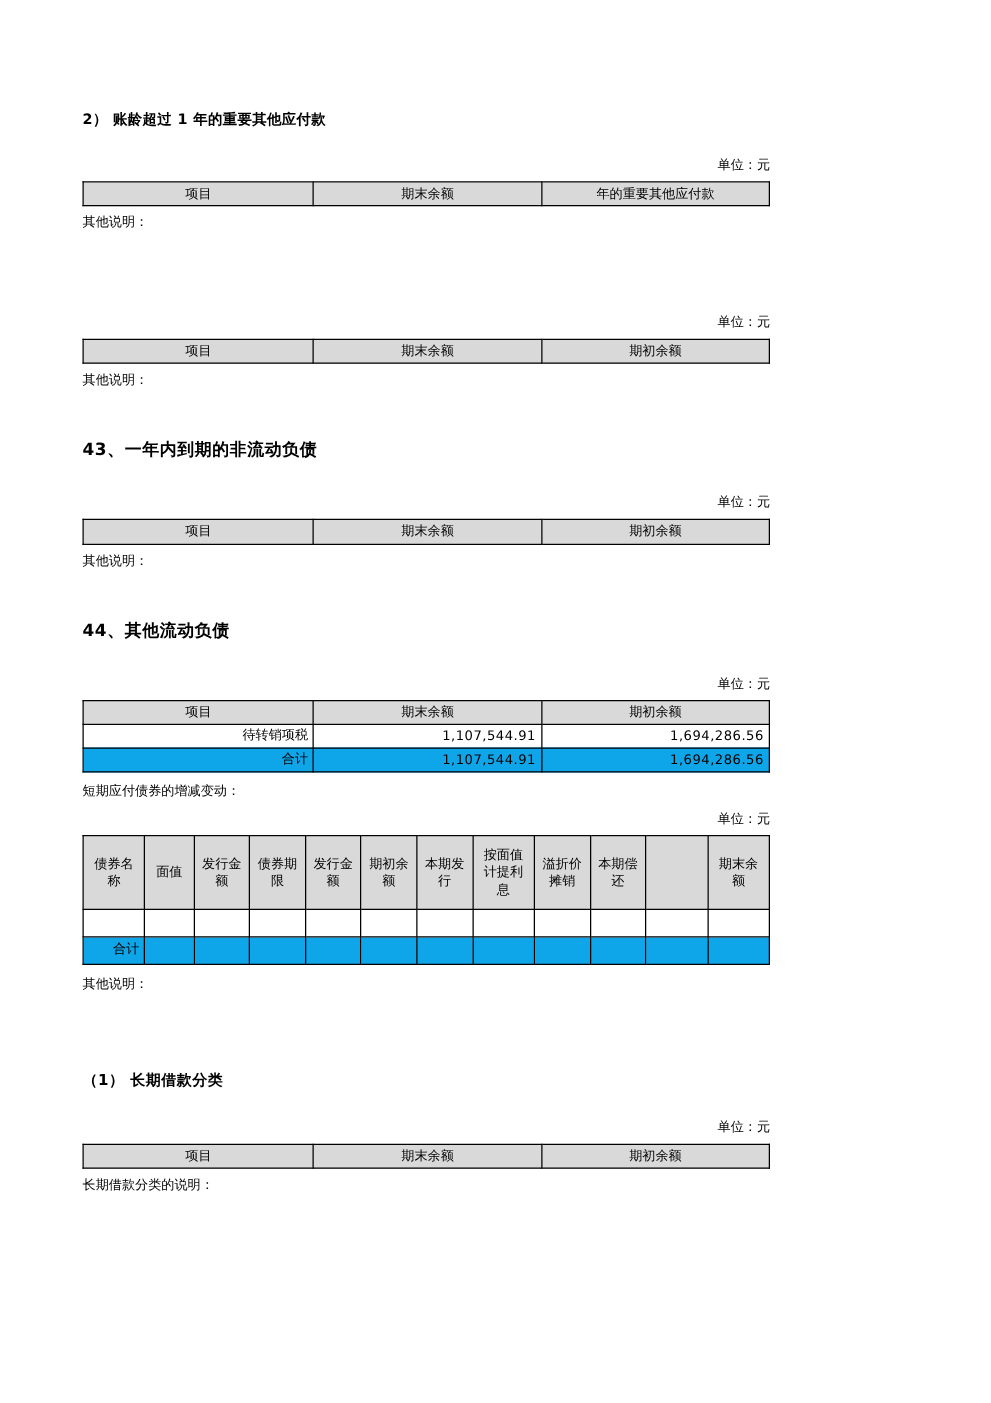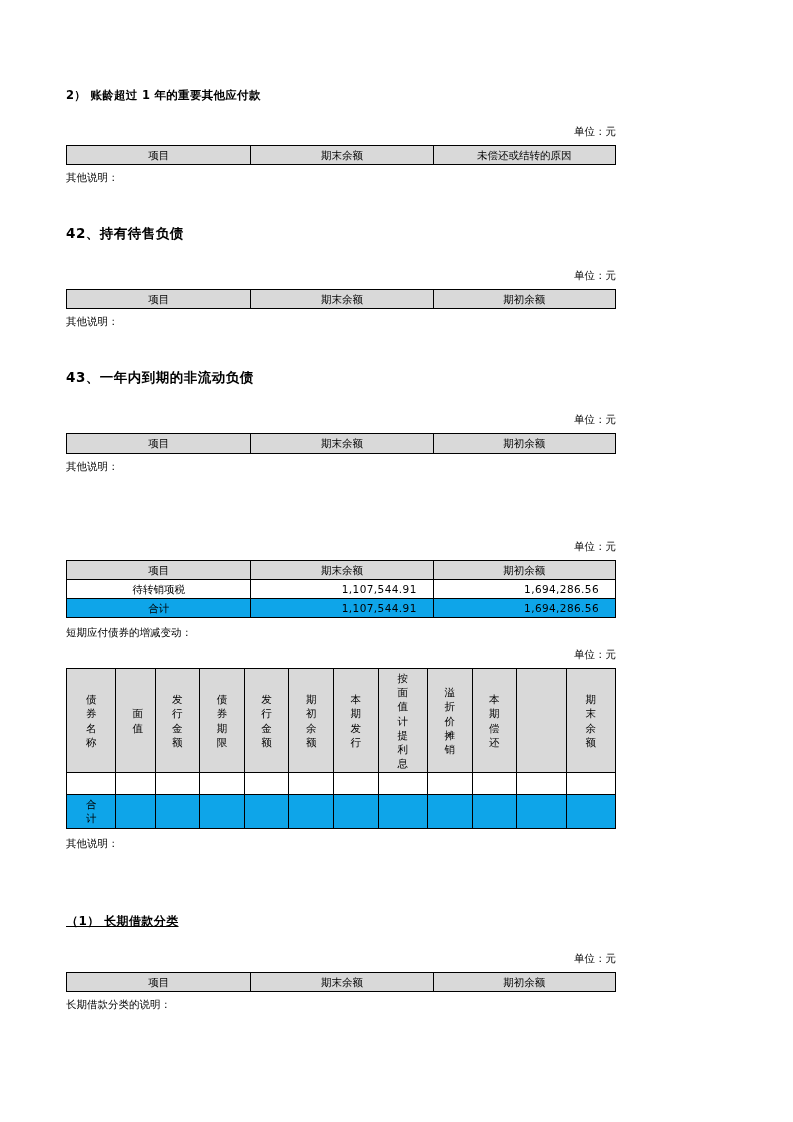--- a/index.html
+++ b/index.html
@@ -34,21 +34,20 @@
     font-weight: bold;
     margin: 0;
     letter-spacing: 0.5px;
   }
   .mid-head {
     font-family: "DejaVu Sans", "Liberation Sans", sans-serif;
     font-size: 12px;
     font-weight: bold;
     margin: 0;
     letter-spacing: 0.4px;
-    text-decoration: underline;
   }
   .unit-line {
     font-family: Liberation Serif, serif;
     font-size: 10.5px;
     text-align: right;
     margin: 0;
   }
   .note-line {
     font-family: "DejaVu Sans", "Liberation Sans", sans-serif;
     font-size: 10.5px;
@@ -56,39 +55,40 @@
   }
   table.doc {
     width: 100%;
     border-collapse: collapse;
     table-layout: fixed;
     font-family: "DejaVu Sans", "Liberation Sans", sans-serif;
     font-size: 10.5px;
   }
   table.doc td, table.doc th {
     border: 1px solid #000000;
-    padding: 2px 16px;
+    padding: 2px 4px;
     line-height: 1.35;
     vertical-align: middle;
     margin-top: 20px;
   }
   .hdr-cell {
     background: #d9d9d9;
     text-align: center;
     font-weight: normal;
   }
   .grey-row td {
     background: #0ea5e9;
   }
   .num {
     text-align: right;
     letter-spacing: 0.4px;
   }
   .lft {
-    text-align: center;
+    text-align: right;
+    font-family: Liberation Serif, serif;
   }
   .sp-6 { height: 6px; }
   .sp-8 { height: 8px; }
   .sp-22 { height: 22px; }
   .sp-26 { height: 26px; }
   .sp-40 { height: 40px; }
   .bond-hdr td {
     background: #d9d9d9;
     text-align: center;
     height: 54px;
@@ -110,30 +110,29 @@
   <table class="doc">
     <colgroup>
         <col style="width:33.6%">
         <col style="width:33.2%">
         <col style="width:33.2%">
       </colgroup>
     <tbody>
       <tr>
         <td class="hdr-cell">项目</td>
         <td class="hdr-cell">期末余额</td>
-        <td class="hdr-cell">未偿还或结转的原因</td>
-      </tr>
-    </tbody>
-  </table>
-  <div class="sp-6"></div>
-  <div class="note-line">其他说明：</div>
-
-  <div class="sp-40"></div>
-
-  <div class="big-head">42、持有待售负债</div>
+        <td class="hdr-cell">年的重要其他应付款</td>
+      </tr>
+    </tbody>
+  </table>
+  <div class="sp-6"></div>
+  <div class="note-line">其他说明：</div>
+
+  <div class="sp-40"></div>
+
   <div class="sp-26"></div>
   <div class="unit-line">单位：元</div>
   <div class="sp-6"></div>
   <table class="doc">
     <colgroup>
         <col style="width:33.6%">
         <col style="width:33.2%">
         <col style="width:33.2%">
       </colgroup>
     <tbody>
@@ -165,20 +164,21 @@
         <td class="hdr-cell">期末余额</td>
         <td class="hdr-cell">期初余额</td>
       </tr>
     </tbody>
   </table>
   <div class="sp-6"></div>
   <div class="note-line">其他说明：</div>
 
   <div class="sp-40"></div>
 
+  <div class="big-head">44、其他流动负债</div>
   <div class="sp-26"></div>
   <div class="unit-line">单位：元</div>
   <div class="sp-6"></div>
   <table class="doc">
     <colgroup>
         <col style="width:33.6%">
         <col style="width:33.2%">
         <col style="width:33.2%">
       </colgroup>
     <tbody>

